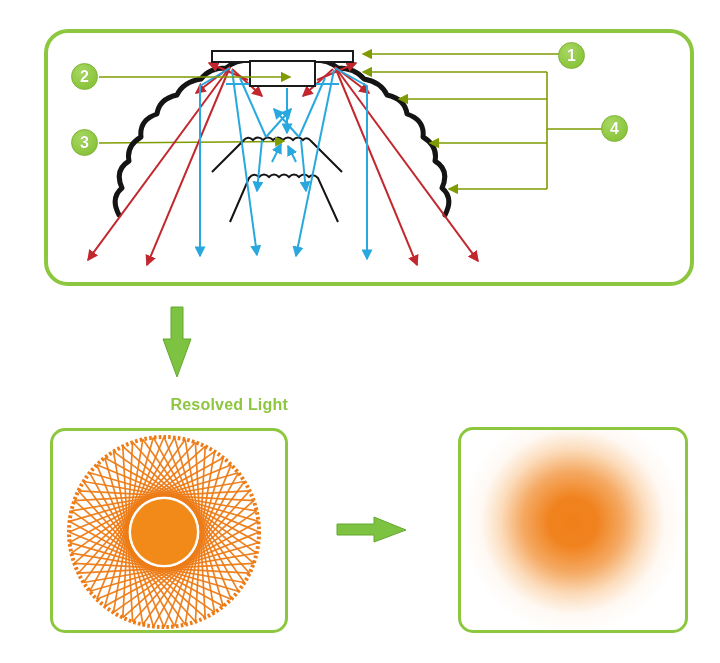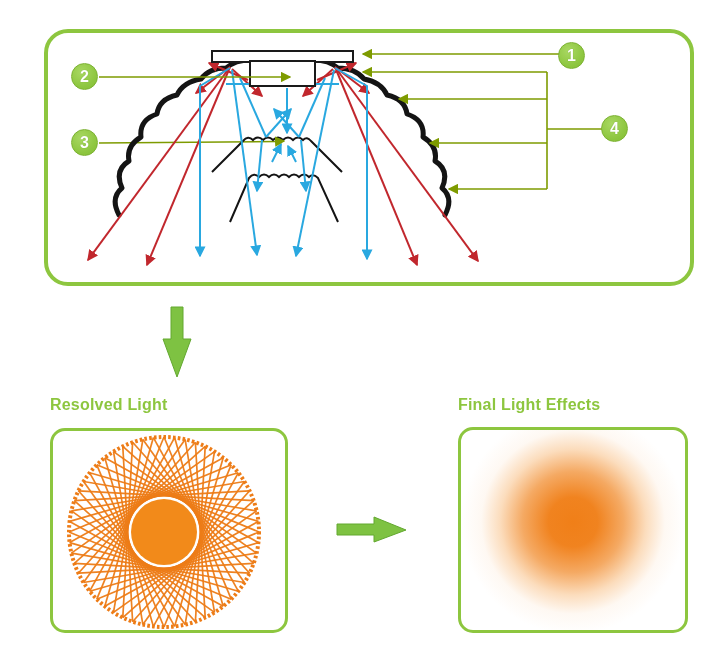--- a/index.html
+++ b/index.html
@@ -14,21 +14,21 @@
   .callout-circle{position:absolute;width:27px;height:27px;border-radius:50%;
       background:radial-gradient(circle at 38% 32%, #a9d863 0%, #8DC63F 65%, #84bd35 100%);
       border:1px solid #7cb232;box-sizing:border-box;
       color:#ffffff;font-size:16px;font-weight:bold;text-align:center;line-height:25px;
       text-shadow:0 0 1px #6da02a;}
   #callout-1{left:558px;top:42px;}
   #callout-2{left:71px;top:63px;}
   #callout-3{left:71px;top:129px;}
   #callout-4{left:601px;top:115px;}
   .panel-label{position:absolute;color:#8DC63F;font-size:16px;font-weight:600;
-      letter-spacing:.2px;text-align:left;top:396px;}
+      letter-spacing:.2px;text-align:right;top:396px;}
   #resolved-label{left:50px;width:238px;}
   #final-label{left:458px;width:230px;}
   #spiro{position:absolute;left:0;top:0;}
   #glow-blob{position:absolute;left:0;top:0;right:0;bottom:0;border-radius:12px;
       background:radial-gradient(circle 112px at 50% 46%,
         rgba(240,127,24,1) 0%, rgba(240,127,24,0.97) 22%,
         rgba(242,148,60,0.80) 45%, rgba(248,186,122,0.50) 65%,
         rgba(252,225,198,0.22) 82%, rgba(255,255,255,0) 100%);}
   .spiro-chord{stroke:#ED7C17;stroke-width:1.7;opacity:.95;}
 </style>
@@ -102,21 +102,20 @@
           <line x1="205.4" y1="90.4" x2="51.8" y2="175.3" class="spiro-chord"></line>
         </g>
     </svg>
   </div>
 
   <div class="panel small" id="final-panel">
     <div id="glow-blob"></div>
   </div>
 
   <div class="panel-label" id="resolved-label">Resolved Light</div>
-  <div class="panel-label" id="final-label">Final Light Effects</div>
 
   <svg id="overlay" width="720" height="663" viewBox="0 0 720 663">
     <defs>
       <marker id="mRed" viewBox="0 0 6 6" refX="5.2" refY="3" markerWidth="5.5" markerHeight="5.5" orient="auto">
         <path d="M0,0 L6,3 L0,6 Z" fill="#C1272D"></path>
       </marker>
       <marker id="mBlue" viewBox="0 0 6 6" refX="5.2" refY="3" markerWidth="5.5" markerHeight="5.5" orient="auto">
         <path d="M0,0 L6,3 L0,6 Z" fill="#29A8E0"></path>
       </marker>
       <marker id="mOlive" viewBox="0 0 6 6" refX="5.2" refY="3" markerWidth="6.5" markerHeight="6.5" orient="auto">

